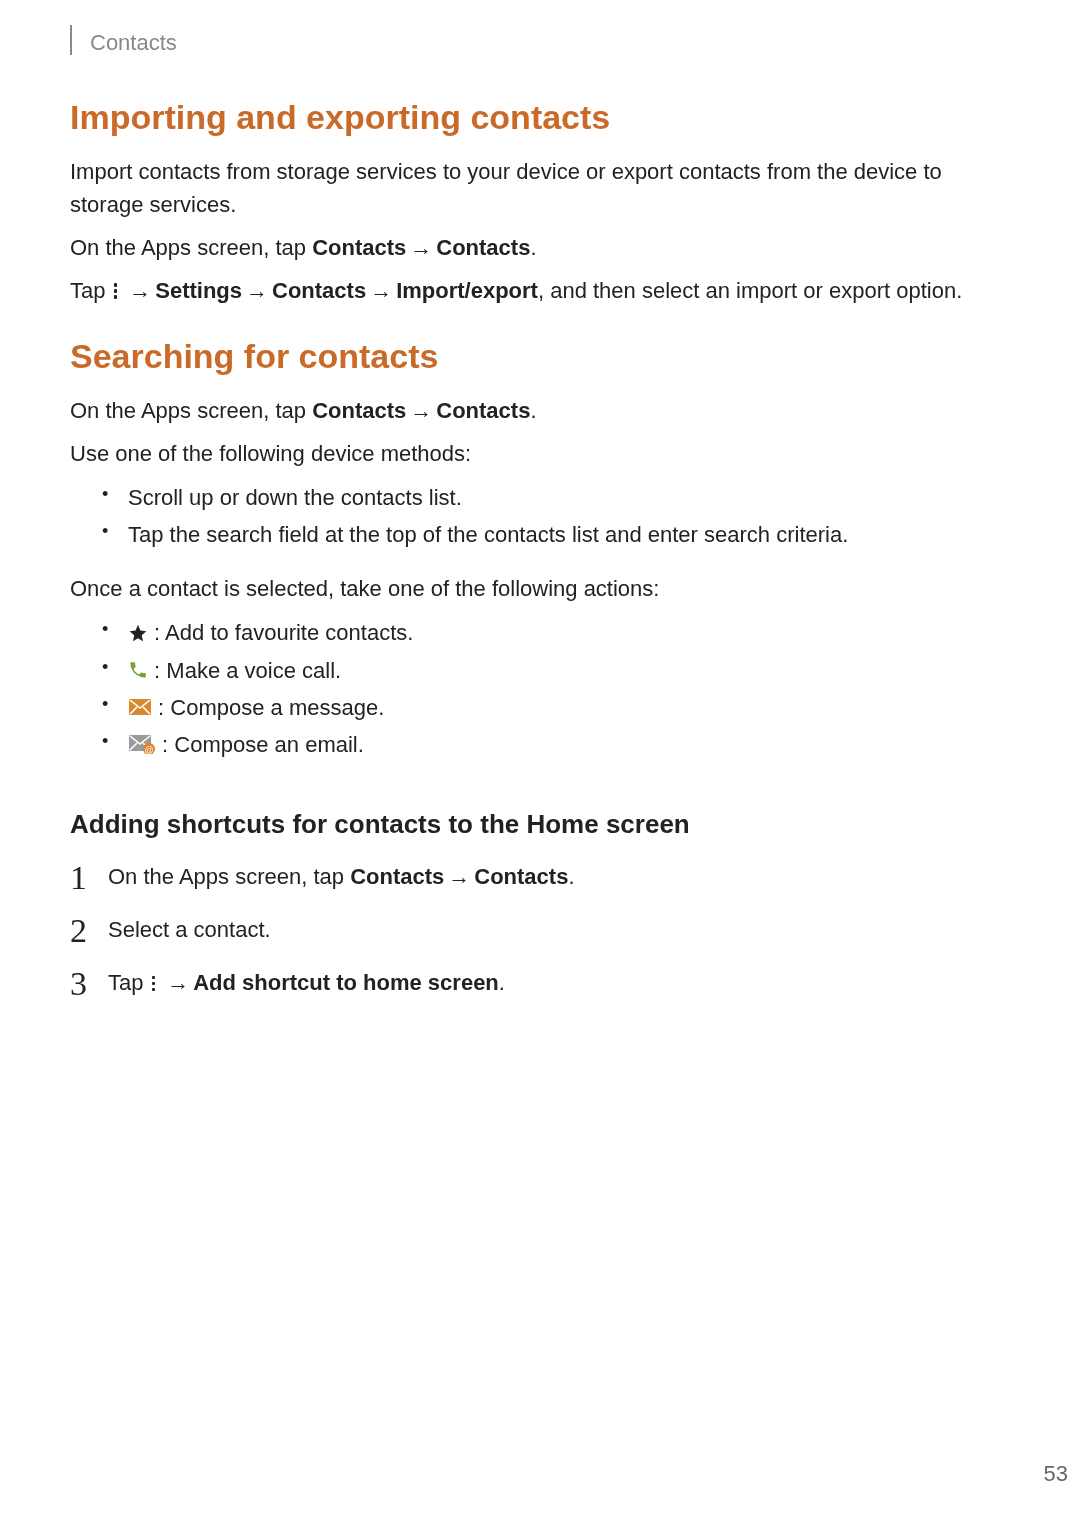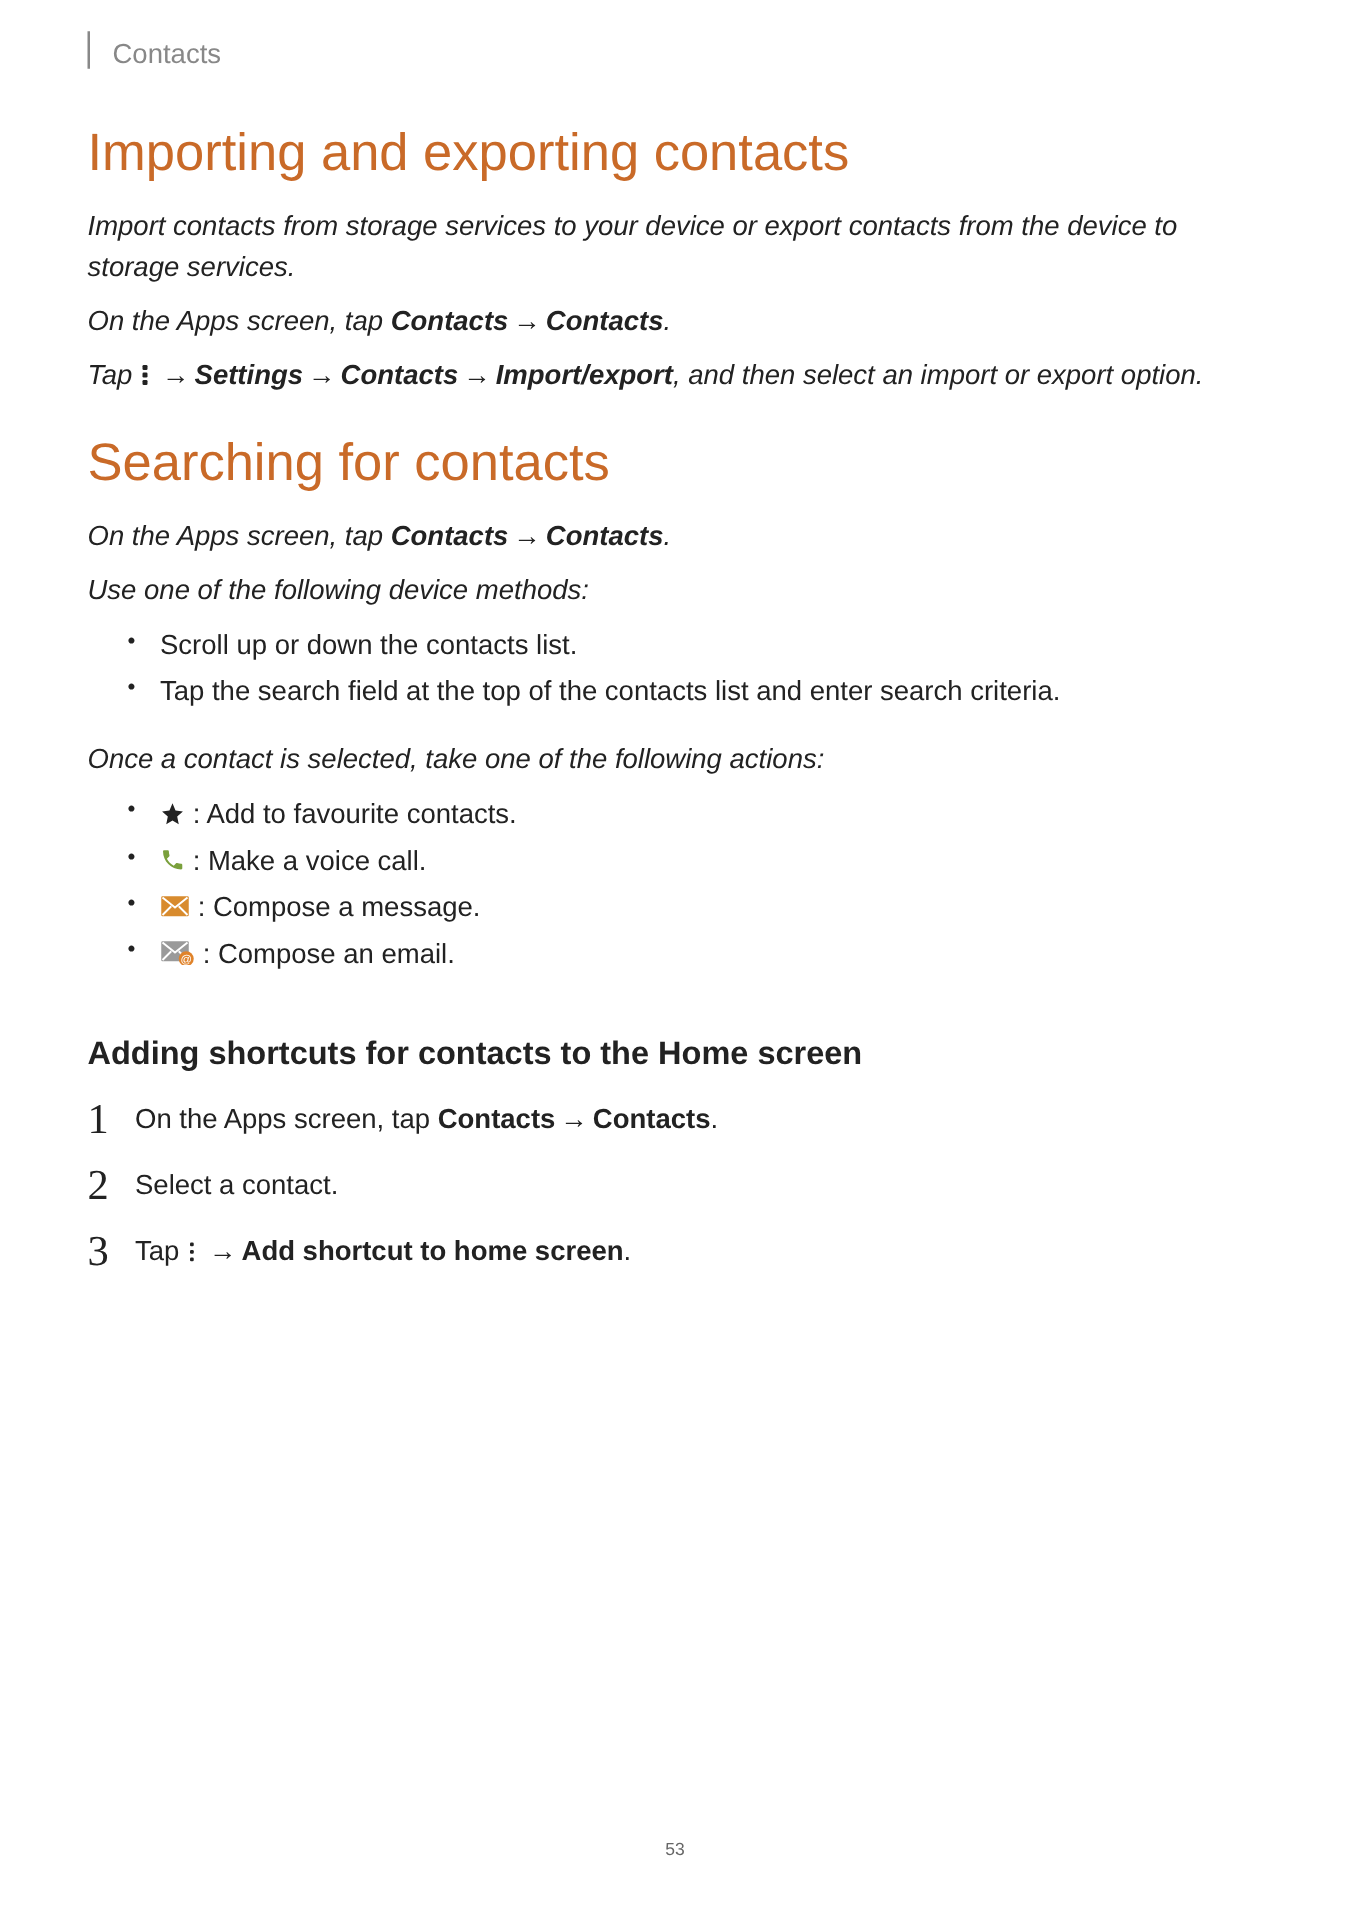--- a/index.html
+++ b/index.html
@@ -30,30 +30,29 @@
     position: relative;
     top: -3px;
   }
   .header-text {
     color: #888;
     font-size: 22px;
     font-weight: 400;
   }
   h2.colored {
     color: #c96a28;
-    font-size: 42px;
-    font-weight: 400;
+    font-size: 34px;
+    font-weight: 700;
     margin: 30px 0 18px 0;
   }
   p.body {
     font-size: 22px;
     line-height: 1.5;
     margin: 10px 0;
     color: #222;
-    font-style: italic;
   }
   b { font-weight: 700; }
   .arrow { padding: 0 4px; }
   ul.bullets {
     list-style: none;
     padding-left: 40px;
     margin: 10px 0 20px 0;
   }
   ul.bullets li {
     font-size: 22px;
@@ -104,23 +103,23 @@
     top: -8px;
     font-size: 34px;
     font-weight: 400;
     font-family: Georgia, "Times New Roman", serif;
     color: #222;
   }
   .page-number {
     position: absolute;
     bottom: 40px;
     left: 0;
-    right: 0;
-    text-align: center;
-    font-size: 14px;
+    right: 12px;
+    text-align: right;
+    font-size: 22px;
     color: #666;
   }
   .more-dots {
     display: inline-flex;
     flex-direction: column;
     gap: 2.5px;
     vertical-align: middle;
     position: relative;
     top: -1px;
     padding: 0 2px;

